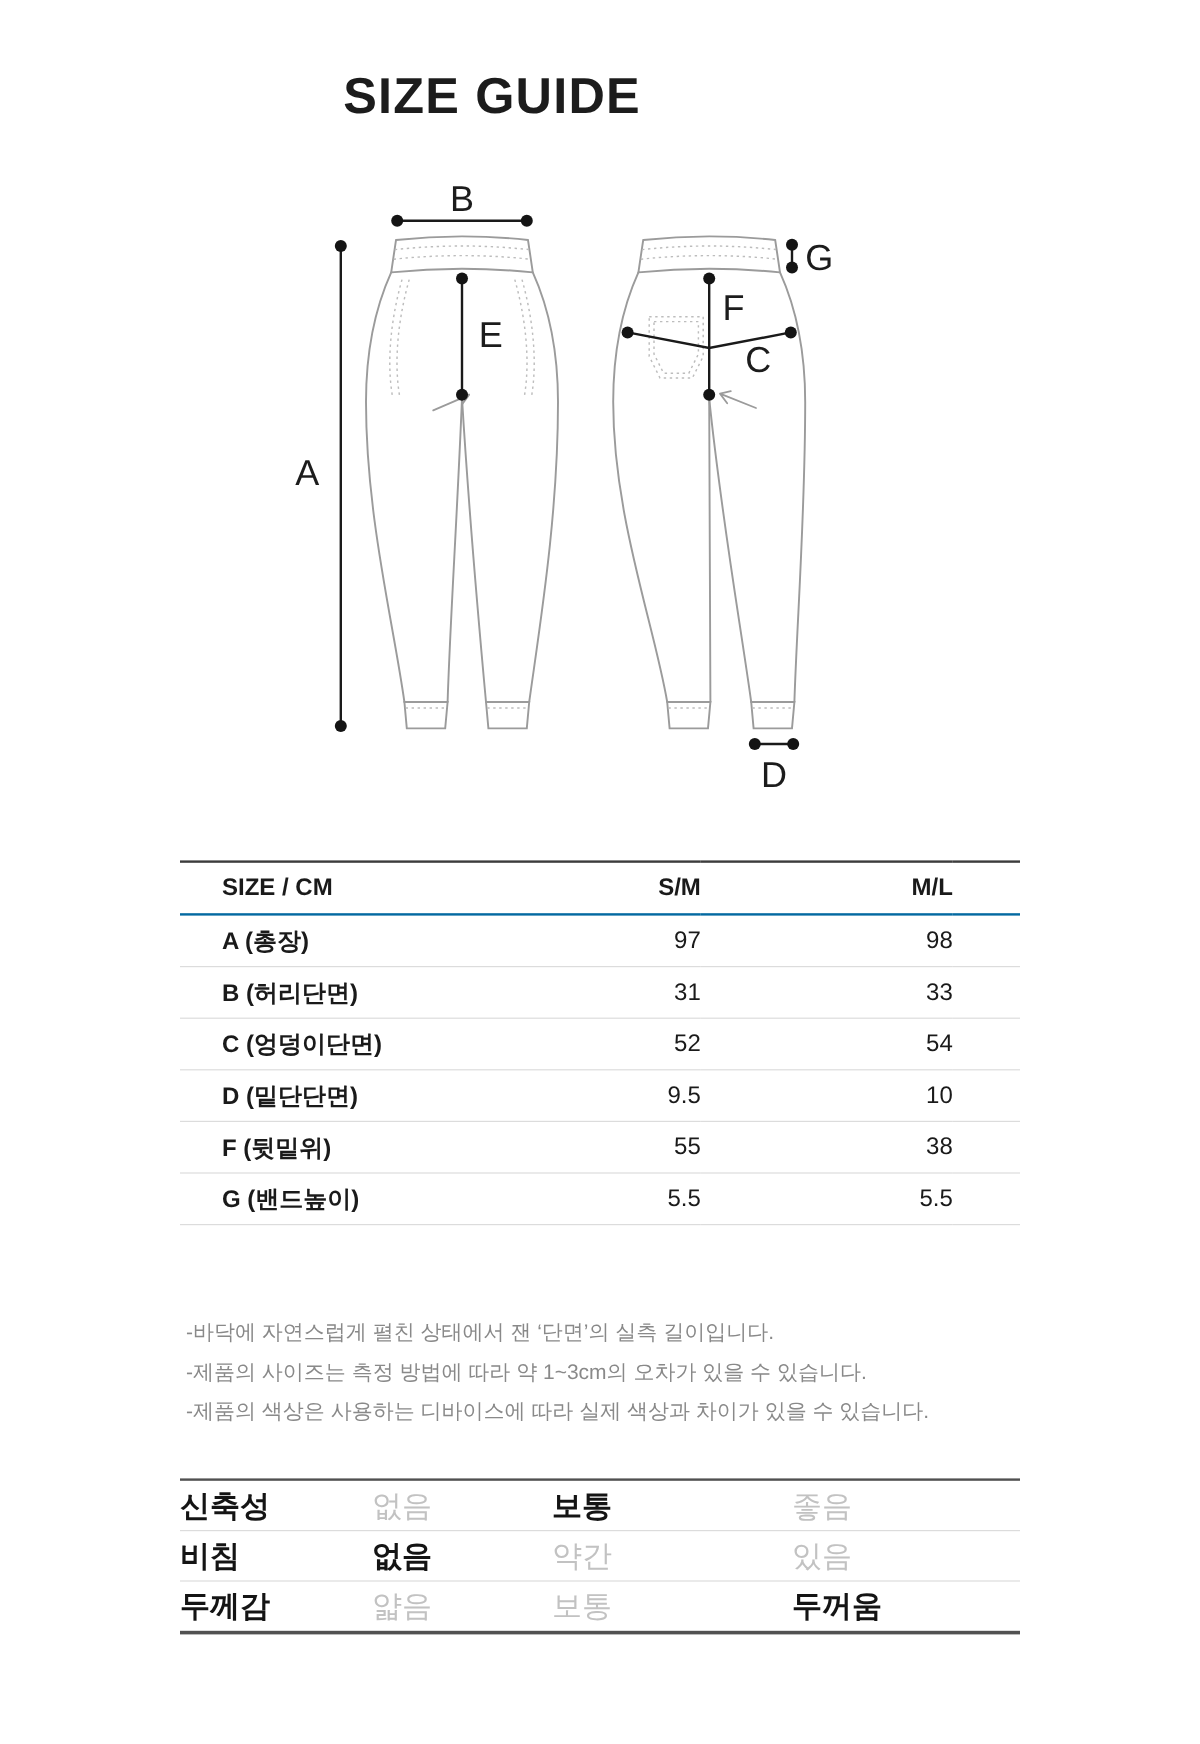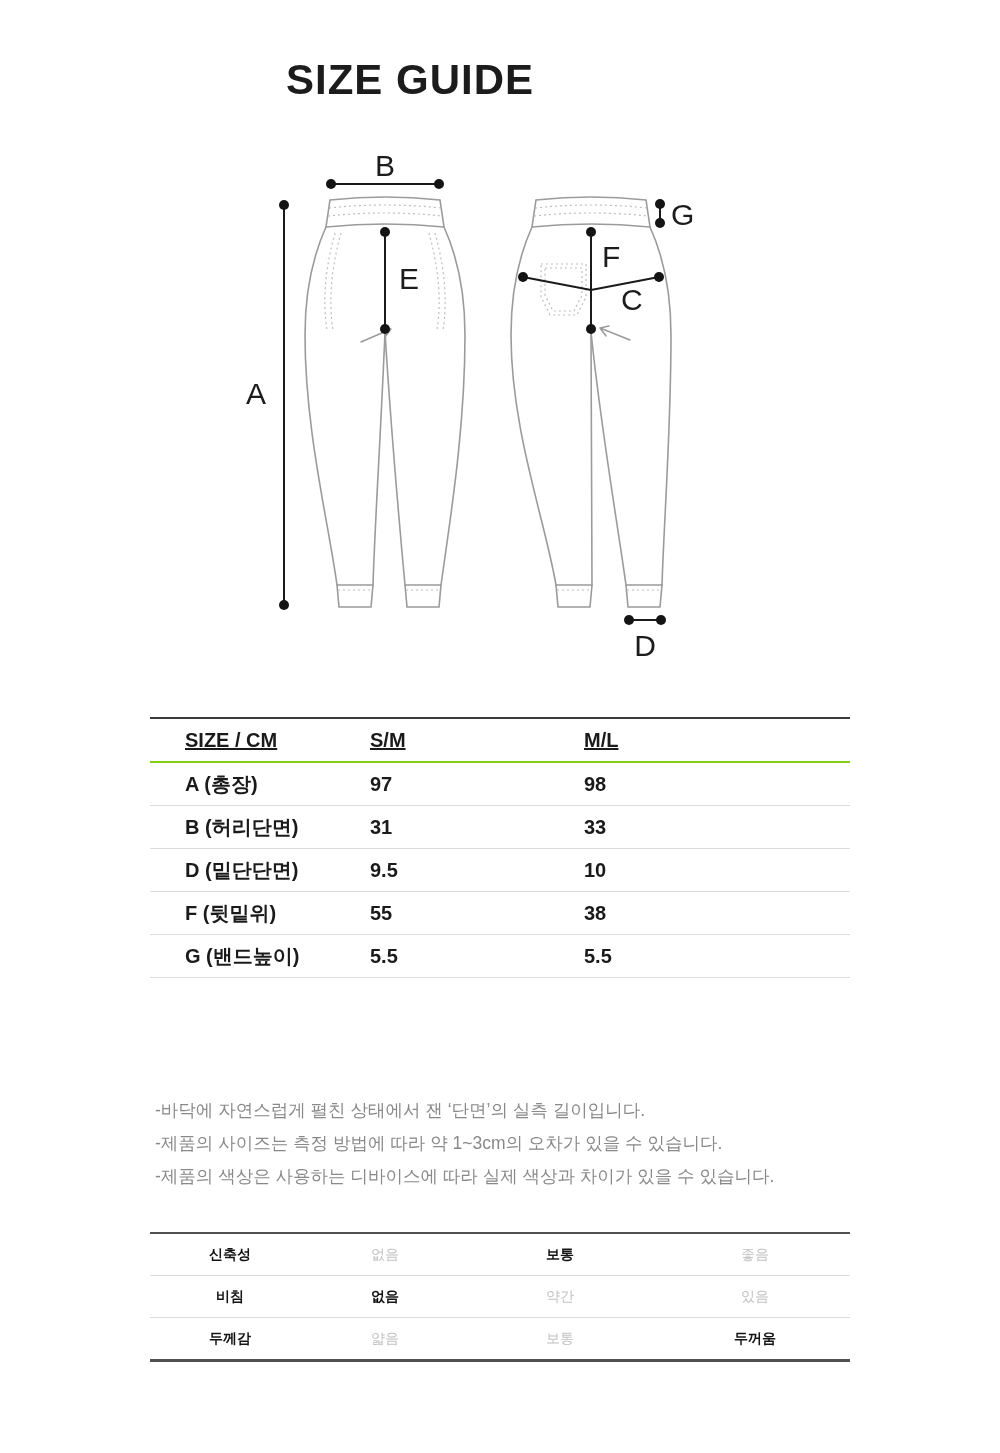--- a/index.html
+++ b/index.html
@@ -17,35 +17,35 @@
   .st  { fill:none; stroke:#bdbdbd; stroke-width:1.2; stroke-dasharray:2 3; }
   .ms  { fill:none; stroke:#1a1a1a; stroke-width:2; }
   .dot { fill:#141414; stroke:none; }
   .ar  { fill:none; stroke:#9b9b9b; stroke-width:1.5; stroke-linecap:round; }
 
   table { border-collapse:collapse; }
   .size-table {
     position:absolute; top:717px; left:150px; width:700px;
     border-top:2px solid #3c3c3c; table-layout:fixed;
   }
-  .size-table th, .size-table td { height:42px; font-size:20px; padding:0; text-align:left; vertical-align:middle; }
-  .size-table th { font-weight:700; border-bottom:2px solid #84cc16;text-decoration:underline; }
-  .size-table td { font-weight:700; border-bottom:1px solid #dcdcdc; }
+  .size-table th, .size-table td { height:42px; font-size:20px; padding:0; text-align:right; vertical-align:middle; }
+  .size-table th { font-weight:700; border-bottom:2px solid #0369a1; }
+  .size-table td { font-weight:400; border-bottom:1px solid #dcdcdc; }
   .size-table .lbl { text-align:left; padding-left:35px; font-weight:700; }
   .size-table col.c0 { width:220px; } .size-table col.c1 { width:214px; }
   .size-table col.c2 { width:210px; } .size-table col.c3 { width:56px; }
 
   .notes { position:absolute; top:1094px; left:155px; width:760px; }
   .notes p { margin:0; font-size:17.5px; line-height:33px; color:#898989; }
 
   .attr-table {
     position:absolute; top:1232px; left:150px; width:700px;
     border-top:2px solid #515151; border-bottom:3px solid #515151; table-layout:fixed;
   }
-  .attr-table td { height:41px; font-size:14px; text-align:center; vertical-align:middle; padding:0; }
+  .attr-table td { height:41px; font-size:25px; vertical-align:middle; padding:0; }
   .attr-table tr + tr td { border-top:1px solid #dcdcdc; }
   .attr-table .lbl { font-weight:700; color:#141414; }
   .attr-table .opt { color:#c2c2c2; font-weight:400; }
   .attr-table .opt.active { color:#141414; font-weight:700; }
   .attr-table col.a0 { width:160px; } .attr-table col.a1 { width:150px; }
   .attr-table col.a2 { width:200px; } .attr-table col.a3 { width:190px; }
 </style>
 </head>
 <body>
 
@@ -151,20 +151,26 @@
       <td>98</td>
       <td></td>
     </tr>
     <tr>
       <td class="lbl">B (허리단면)</td>
       <td>31</td>
       <td>33</td>
       <td></td>
     </tr>
     <tr>
+      <td class="lbl">C (엉덩이단면)</td>
+      <td>52</td>
+      <td>54</td>
+      <td></td>
+    </tr>
+    <tr>
       <td class="lbl">D (밑단단면)</td>
       <td>9.5</td>
       <td>10</td>
       <td></td>
     </tr>
     <tr>
       <td class="lbl">F (뒷밑위)</td>
       <td>55</td>
       <td>38</td>
       <td></td>

